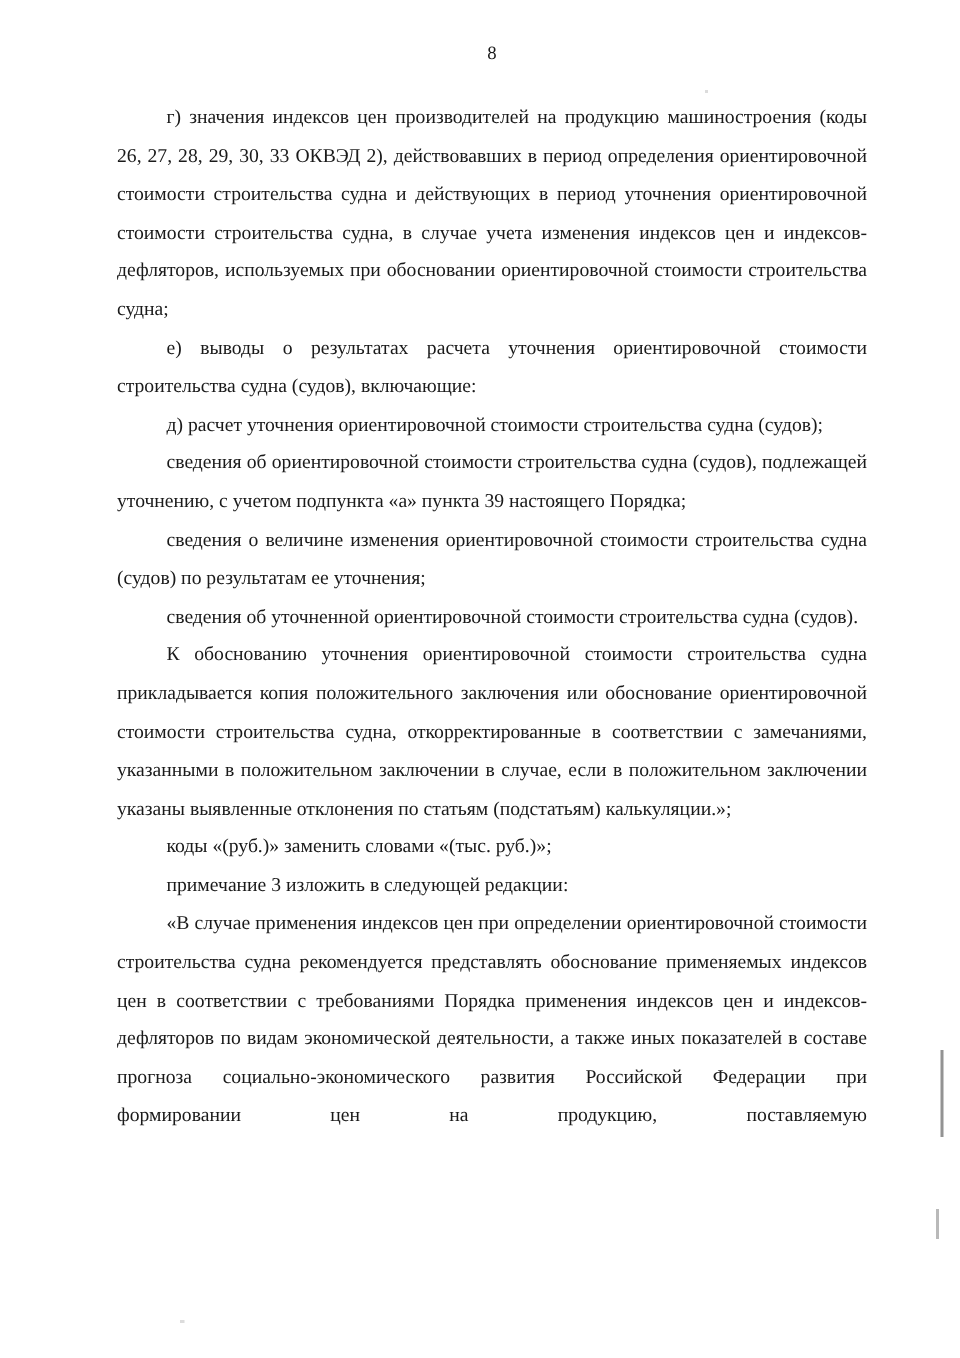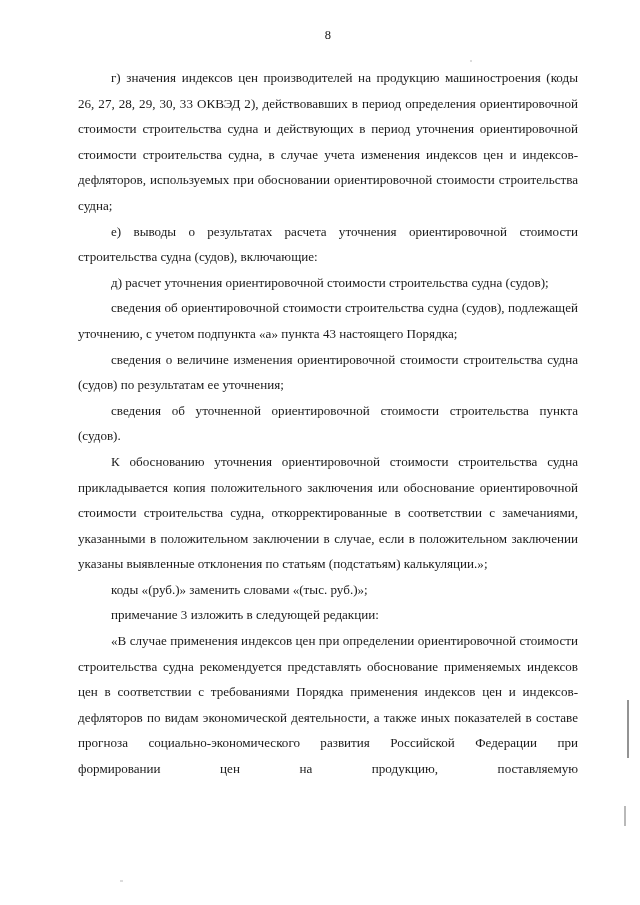--- a/index.html
+++ b/index.html
@@ -72,23 +72,23 @@
 <body>
 
 <div class="page">
 
   <div class="page-number">8</div>
 
   <div class="doc-body">
     <p class="para last-justified">г) значения индексов цен производителей на продукцию машиностроения (коды 26, 27, 28, 29, 30, 33 ОКВЭД 2), действовавших в период определения ориентировочной стоимости строительства судна и действующих в период уточнения ориентировочной стоимости строительства судна, в случае учета изменения индексов цен и индексов-дефляторов, используемых при обосновании ориентировочной стоимости строительства судна;</p>
     <p class="para">е) выводы о результатах расчета уточнения ориентировочной стоимости строительства судна (судов), включающие:</p>
     <p class="para">д) расчет уточнения ориентировочной стоимости строительства судна (судов);</p>
-    <p class="para">сведения об ориентировочной стоимости строительства судна (судов), подлежащей уточнению, с учетом подпункта «а» пункта 43 настоящего Порядка;</p>
+    <p class="para">сведения об ориентировочной стоимости строительства судна (судов), подлежащей уточнению, с учетом подпункта «а» пункта 39 настоящего Порядка;</p>
     <p class="para">сведения о величине изменения ориентировочной стоимости строительства судна (судов) по результатам ее уточнения;</p>
-    <p class="para">сведения об уточненной ориентировочной стоимости строительства пункта (судов).</p>
+    <p class="para">сведения об уточненной ориентировочной стоимости строительства судна (судов).</p>
     <p class="para">К обоснованию уточнения ориентировочной стоимости строительства судна прикладывается копия положительного заключения или обоснование ориентировочной стоимости строительства судна, откорректированные в соответствии с замечаниями, указанными в положительном заключении в случае, если в положительном заключении указаны выявленные отклонения по статьям (подстатьям) калькуляции.»;</p>
     <p class="para">коды «(руб.)» заменить словами «(тыс. руб.)»;</p>
     <p class="para">примечание 3 изложить в следующей редакции:</p>
     <p class="para last-justified">«В случае применения индексов цен при определении ориентировочной стоимости строительства судна рекомендуется представлять обоснование применяемых индексов цен в соответствии с требованиями Порядка применения индексов цен и индексов-дефляторов по видам экономической деятельности, а также иных показателей в составе прогноза социально-экономического развития Российской Федерации при формировании цен на продукцию, поставляемую</p>
   </div>
 
   <div class="edge-mark"></div>
   <div class="edge-mark2"></div>
   <div class="speck" style="left:120px; top:880px; width:3px; height:2px;"></div>
   <div class="speck" style="left:470px; top:60px; width:2px; height:2px;"></div>

